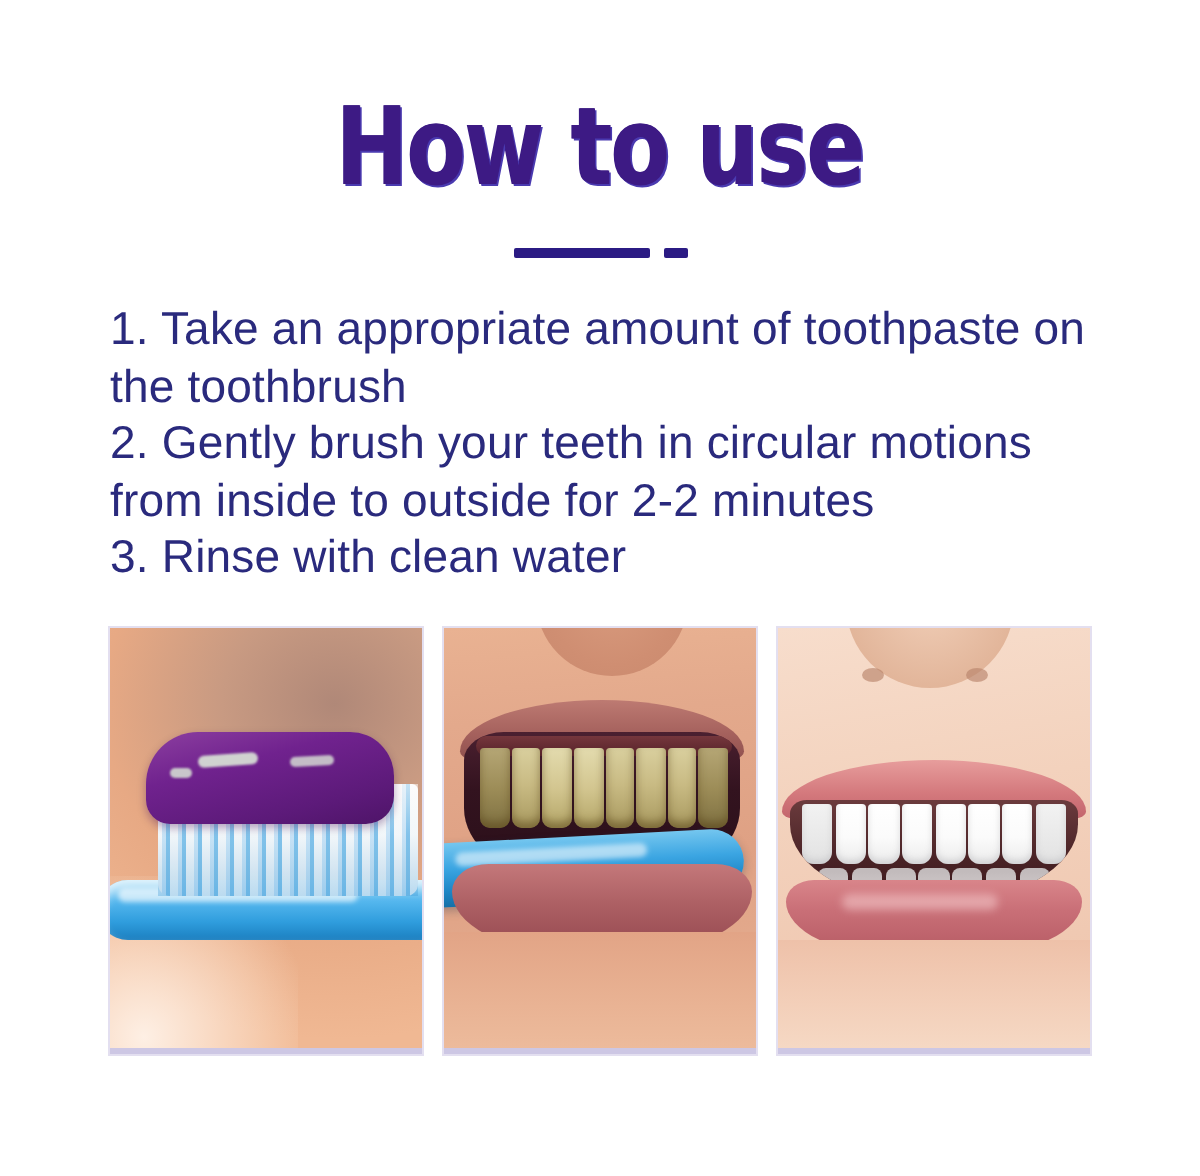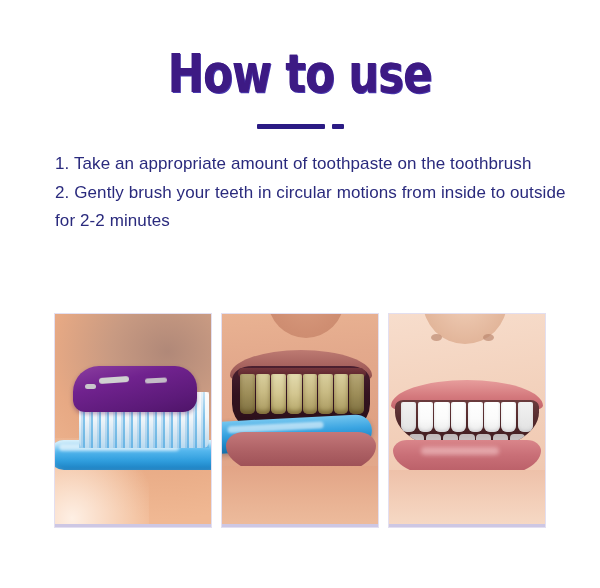--- a/index.html
+++ b/index.html
@@ -70,21 +70,21 @@
 
   
   .steps {
     position: absolute;
     left: 55px;
     top: 150px;
     width: 512px;
   }
   .step-line {
     font-family: "Liberation Sans", sans-serif;
-    font-size: 17px;
+    font-size: 23px;
     line-height: 28.5px;
     color: #2a2a7d;
     letter-spacing: 0.1px;
     margin: 0;
   }
 
   
   .panels {
     position: absolute;
     left: 55px;
@@ -442,20 +442,21 @@
   </div>
 
   <div class="divider">
     <span class="divider-bar"></span>
     <span class="divider-dash"></span>
   </div>
 
   <div class="steps">
     <p class="step-line">1. Take an appropriate amount of toothpaste on the toothbrush</p>
     <p class="step-line">2. Gently brush your teeth in circular motions from inside to outside for 2-2 minutes</p>
+    <p class="step-line">3. Rinse with clean water</p>
   </div>
 
   <div class="panels">
 
     <div class="panel">
       <div class="panel-inner">
         <div class="bg-brush"></div>
         <div class="brush-handle"></div>
         <div class="bristles"></div>
         <div class="paste"></div>

